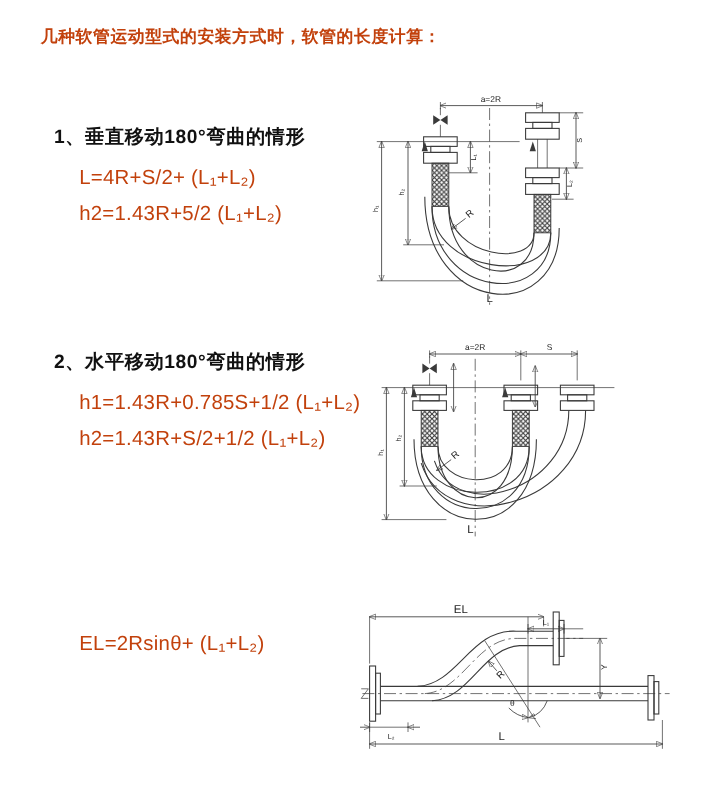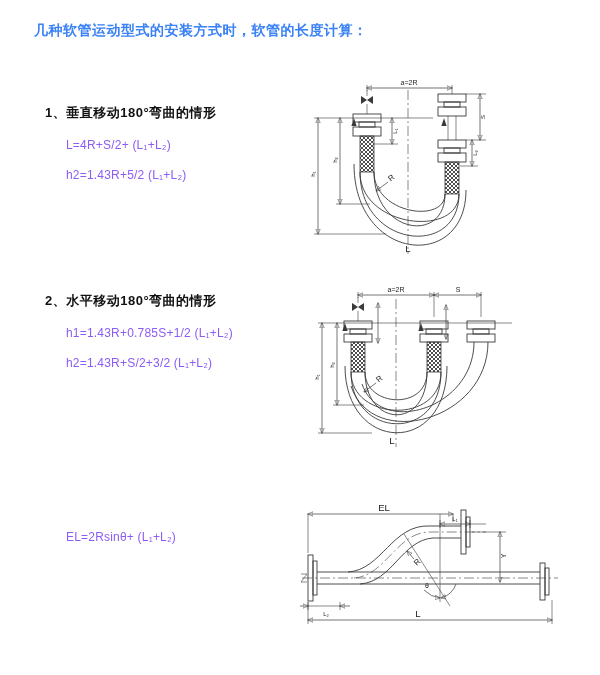--- a/index.html
+++ b/index.html
@@ -3,27 +3,27 @@
 <meta charset="utf-8">
 <style>
   html,body{margin:0;padding:0;}
   body{
     width:600px;height:675px;background:#ffffff;position:relative;
     font-family:"Liberation Sans","DejaVu Sans",sans-serif;color:#1c1c1c;
     overflow:hidden;
   }
   .page-title{
     position:absolute;left:34px;top:22px;
-    font-size:14px;font-weight:700;letter-spacing:.5px;color:#3b82f6;
+    font-size:14px;font-weight:700;letter-spacing:.5px;color:#c2410c;
   }
   .sec{position:absolute;}
-  .sec-heading{font-size:13px;font-weight:700;color:#111;letter-spacing:.5px;}
+  .sec-heading{font-size:16px;font-weight:700;color:#111;letter-spacing:.5px;}
   .formulas{margin:8px 0 0 21px;}
   .formula{
-    font-size:12px;color:#8b5cf6;height:30px;display:flex;align-items:center;
+    font-size:17px;color:#c2410c;height:30px;display:flex;align-items:center;
     letter-spacing:.2px;white-space:pre;
   }
   #sec1{left:45px;top:104px;}
   #sec2{left:45px;top:292px;}
   #sec3{left:45px;top:514px;}
   svg{position:absolute;overflow:visible;}
   #d1{left:308px;top:74px;}
   #d2{left:312px;top:281px;}
   #d3{left:300px;top:498px;}
   svg path, svg line, svg rect, svg polyline{fill:none;stroke:#3a3a3a;stroke-width:.9;}
@@ -56,21 +56,21 @@
   <div class="formulas">
     <div class="formula">L=4R+S/2+ (L₁+L₂)</div>
     <div class="formula">h2=1.43R+5/2 (L₁+L₂)</div>
   </div>
 </div>
 
 <div class="sec" id="sec2">
   <div class="sec-heading">2、水平移动180°弯曲的情形</div>
   <div class="formulas">
     <div class="formula">h1=1.43R+0.785S+1/2 (L₁+L₂)</div>
-    <div class="formula">h2=1.43R+S/2+3/2 (L₁+L₂)</div>
+    <div class="formula">h2=1.43R+S/2+1/2 (L₁+L₂)</div>
   </div>
 </div>
 
 <div class="sec" id="sec3">
   <div class="formulas">
     <div class="formula">EL=2Rsinθ+ (L₁+L₂)</div>
   </div>
 </div>
 
 <svg id="d1" width="290" height="186" viewBox="0 0 290 186">

